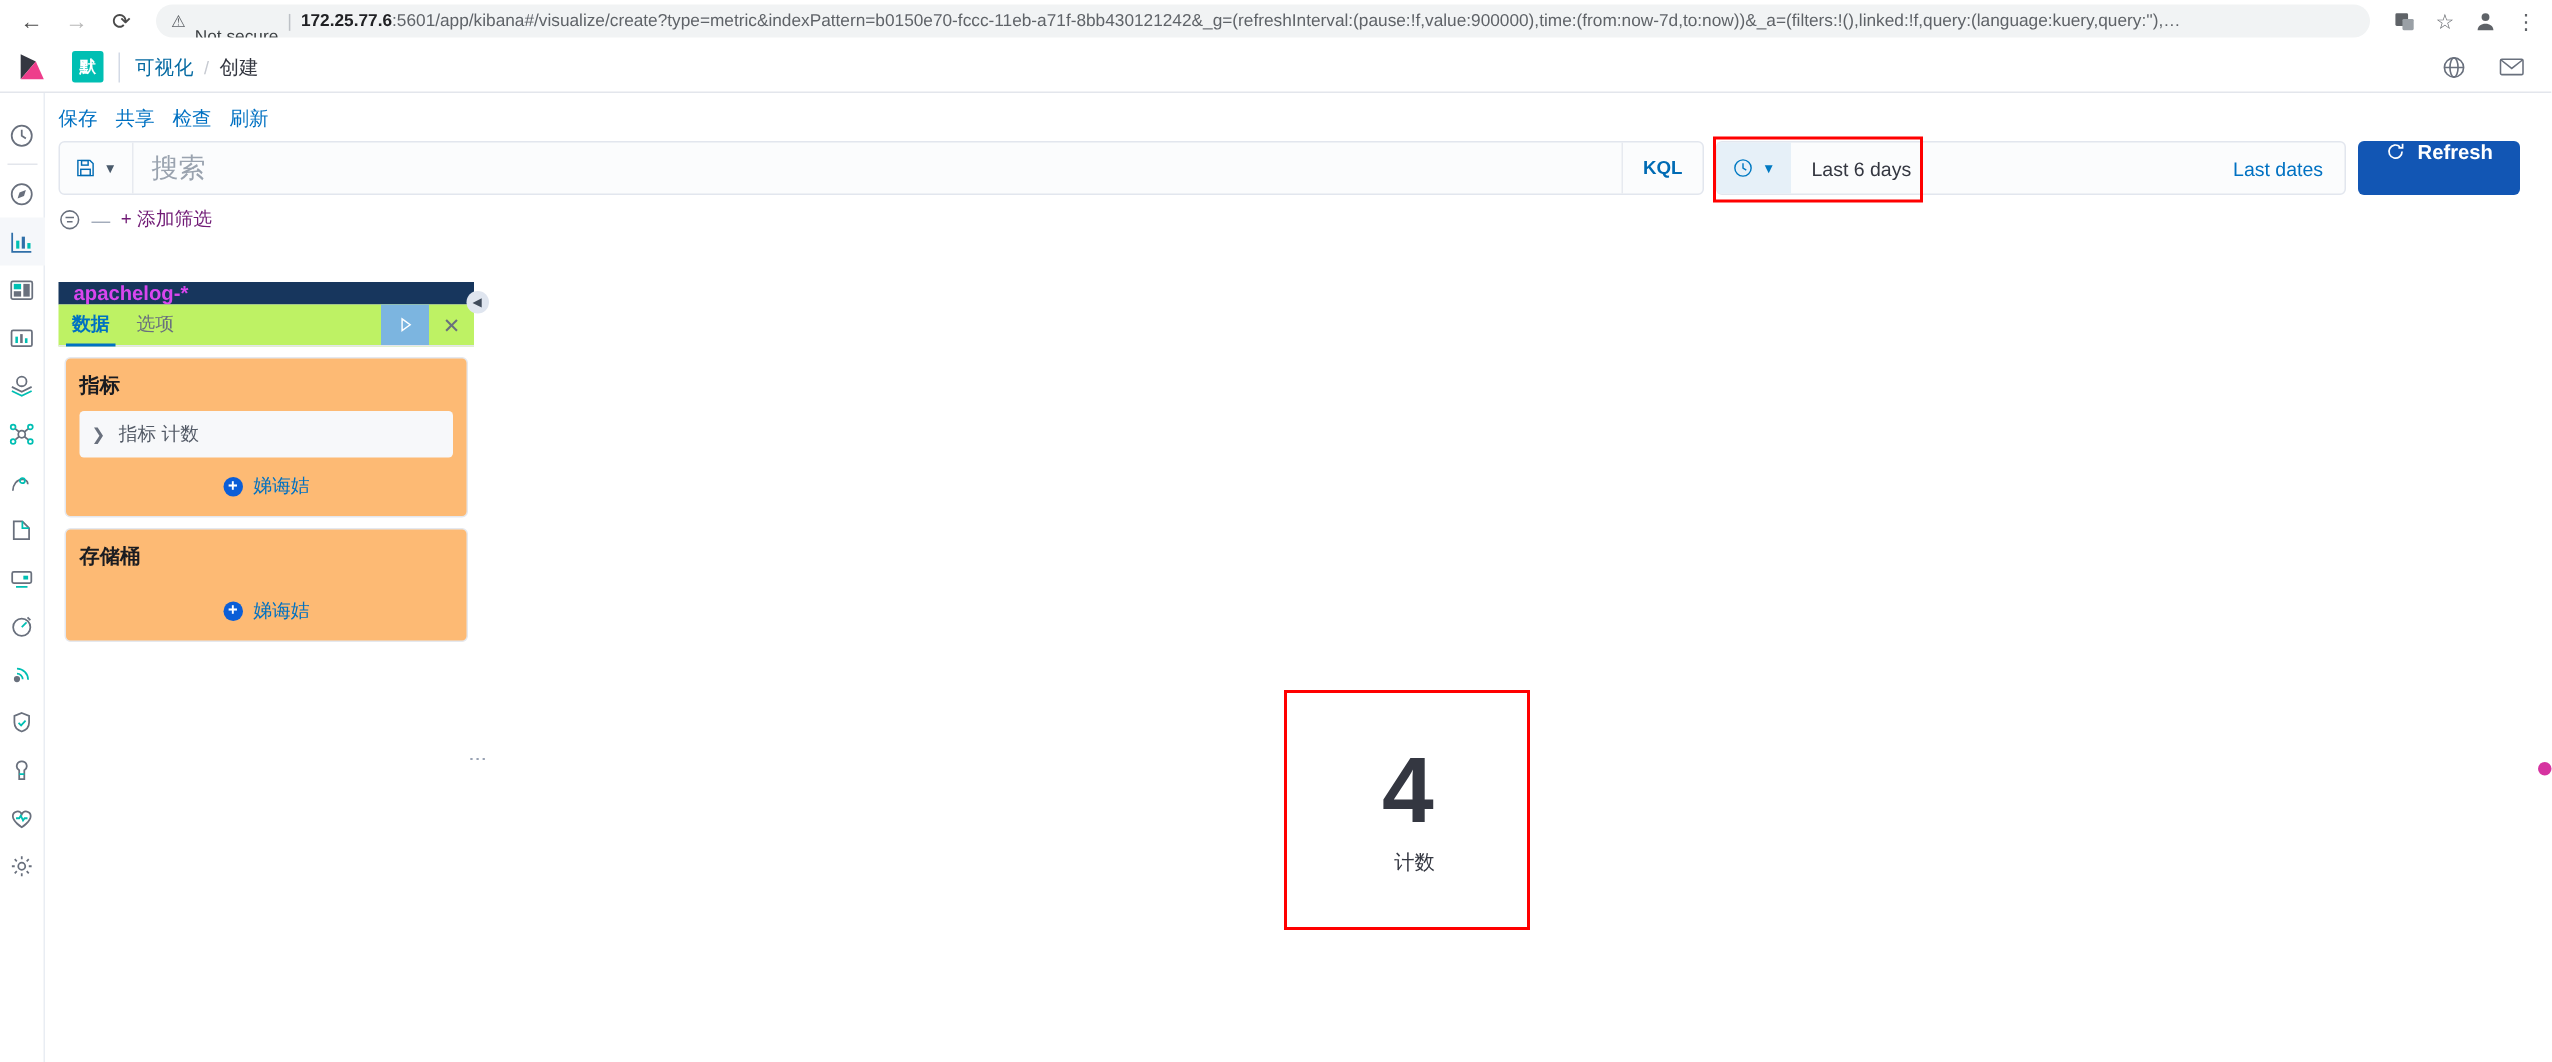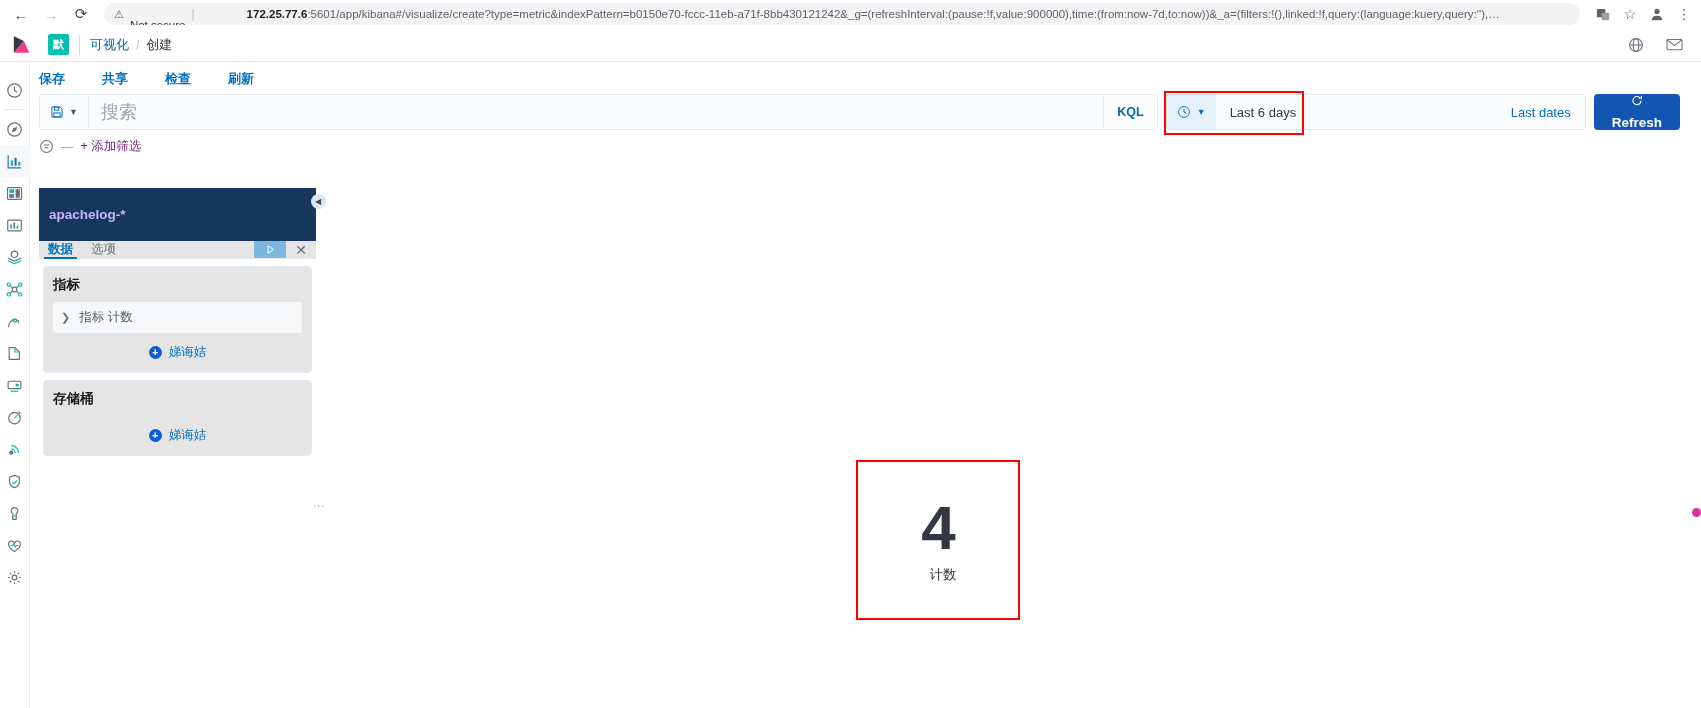--- a/index.html
+++ b/index.html
@@ -30,21 +30,21 @@
     padding: 0 10px; gap: 6px; overflow: hidden;
   }
   .warn-icon { color: #5f6368; font-size: 11px; display:flex; align-items:center; }
   .not-secure { font-size: 11.5px; color: #3c4043; white-space: nowrap; margin-top: 21px; }
   .url-sep { color: #bdc1c6; font-size: 12px; }
   .url-text {
     font-size: 11.5px; color: #5f6368;
     white-space: nowrap; overflow: hidden;
     text-overflow: ellipsis; flex: 1;
   }
-  .url-host { color: #202124; font-weight: 600; margin-left: 46px; }
+  .url-host { color: #202124; font-weight: 600; }
   .browser-icons { display: flex; align-items: center; gap: 9px; padding-left: 4px; }
   .bicon { width: 18px; height: 18px; color: #5f6368;
            display:flex; align-items:center; justify-content:center; font-size: 14px; }
 
   
   .k-header {
     height: 34px; background: #ffffff;
     border-bottom: 1px solid #e3e6ec;
     display: flex; align-items: center;
     padding-left: 6px;
@@ -79,22 +79,22 @@
     color: #69707d;
   }
   .rail-item.sel { background: #f5f7fa; }
   .rail-sep { width: 20px; height: 1px; background: #e3e6ec; margin: 3px 0; }
   .rail svg { width: 17px; height: 17px; }
 
   
   .page { position: absolute; left: 30px; top: 62px; right: 0; bottom: 0; background: #ffffff; }
 
   .action-row {
-    display: flex; align-items: center; gap: 37px;
-    padding: 8px 0 6px 9px; font-size: 13px; font-weight: bold;
+    display: flex; align-items: center; gap: 12px;
+    padding: 8px 0 6px 9px; font-size: 13px;
   }
   .action-link { color: #0071c2; }
 
   
   .query-bar {
     display: flex; align-items: stretch;
     padding: 0 9px 0 9px; gap: 8px;
   }
   .query-input-wrap {
     flex: 1; display: flex; align-items: stretch;
@@ -138,51 +138,50 @@
     display: flex; align-items: center; padding: 0 14px;
     font-size: 13px; color: #343741;
   }
   .dp-showdates {
     margin-left: auto; display: flex; align-items: center;
     padding: 0 14px; font-size: 13px; color: #0071c2;
   }
   .refresh-btn {
     background: #1256b4; color: #ffffff;
     border-radius: 4px; height: 36px;
-    display: flex; align-items: center; gap: 8px;
+    display: flex; align-items: flex-start; gap: 8px;
     padding: 0 18px; font-size: 13.5px; font-weight: 600;
     margin-right: 12px;
-    flex-direction: column;
   }
 
   .filter-row {
     display: flex; align-items: center; gap: 7px;
     padding: 8px 0 6px 9px; font-size: 12.5px;
   }
   .filter-icon { color: #69707d; display: flex; align-items: center; }
   .filter-dash { color: #98a2b3; }
   .add-filter { color: #701a75; }
 
   
   .workspace { display: flex; position: absolute; left: 0; right: 0; top: 126px; bottom: 0; }
 
   .editor-col { width: 277px; display: flex; flex-direction: column; }
   .editor-panel {
     width: 277px; margin-left: 9px;
     display: flex; flex-direction: column;
     height: 240px;
   }
   .index-title {
-    background: #17365d; color: #c4b5fd;
+    background: #17365d; color: #d946ef;
     font-size: 13.5px; font-weight: 700;
-    padding: 19px 10px;
+    padding: 0 10px;
   }
   .tabs-row {
     display: flex; align-items: stretch;
-    background: #e5e5e5; border-bottom: 1px solid #e3e6ec;
+    background: #bef264; border-bottom: 1px solid #e3e6ec;
     height: 29px;
   }
   .tab {
     display: flex; align-items: center; padding: 0 9px;
     font-size: 12.5px; color: #69707d; position: relative;
   }
   .tab.active { color: #0071c2; font-weight: 700; }
   .tab.active::after {
     content: ''; position: absolute; left: 5px; right: 5px; bottom: -1px;
     height: 2px; background: #0071c2;
@@ -191,21 +190,21 @@
   .apply-btn {
     width: 32px; background: #7cb5e0; color: #ffffff;
     display: flex; align-items: center; justify-content: center;
   }
   .close-btn {
     width: 30px; color: #69707d;
     display: flex; align-items: center; justify-content: center;
     font-size: 14px;
   }
   .agg-card {
-    background: #e5e5e5; border: 1px solid #e5e8ee;
+    background: #fdba74; border: 1px solid #e5e8ee;
     border-radius: 4px; margin: 7px 4px 0 4px;
     padding: 9px 9px 8px 9px;
   }
   .agg-title { font-size: 13.5px; font-weight: 700; color: #1a1c21; margin-bottom: 8px; }
   .agg-row {
     background: #f7f8fa; border-radius: 3px;
     padding: 7px 8px; display: flex; align-items: center; gap: 9px;
     font-size: 12.5px; color: #535a66;
   }
   .agg-chevron { color: #69707d; font-size: 11px; }

